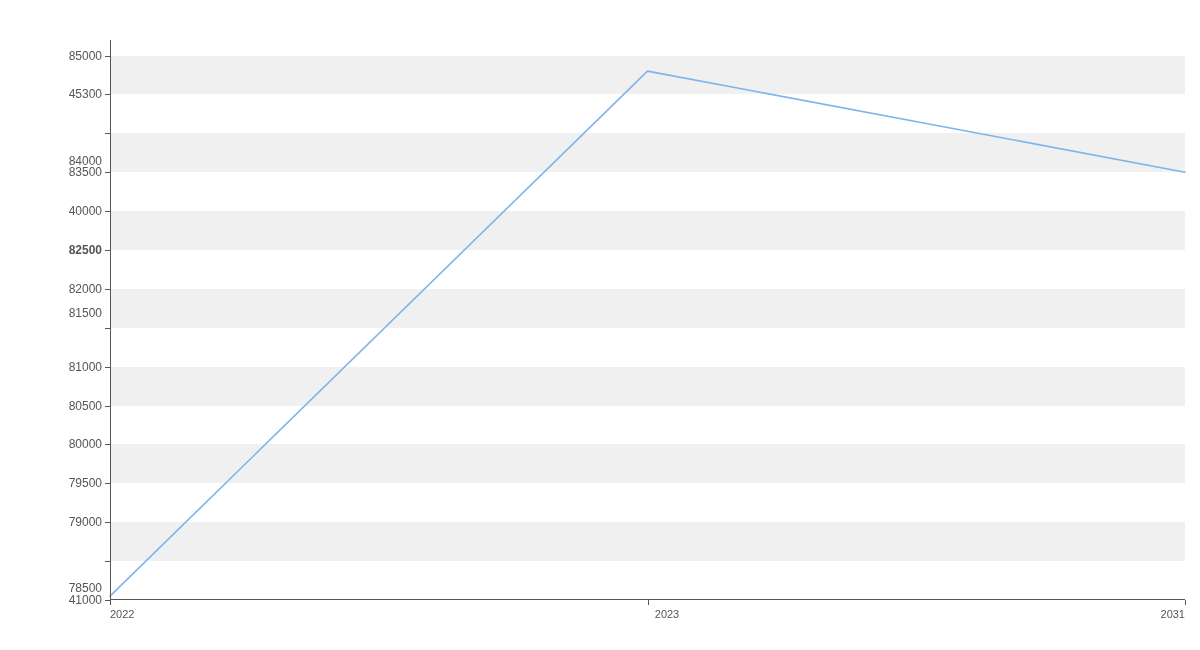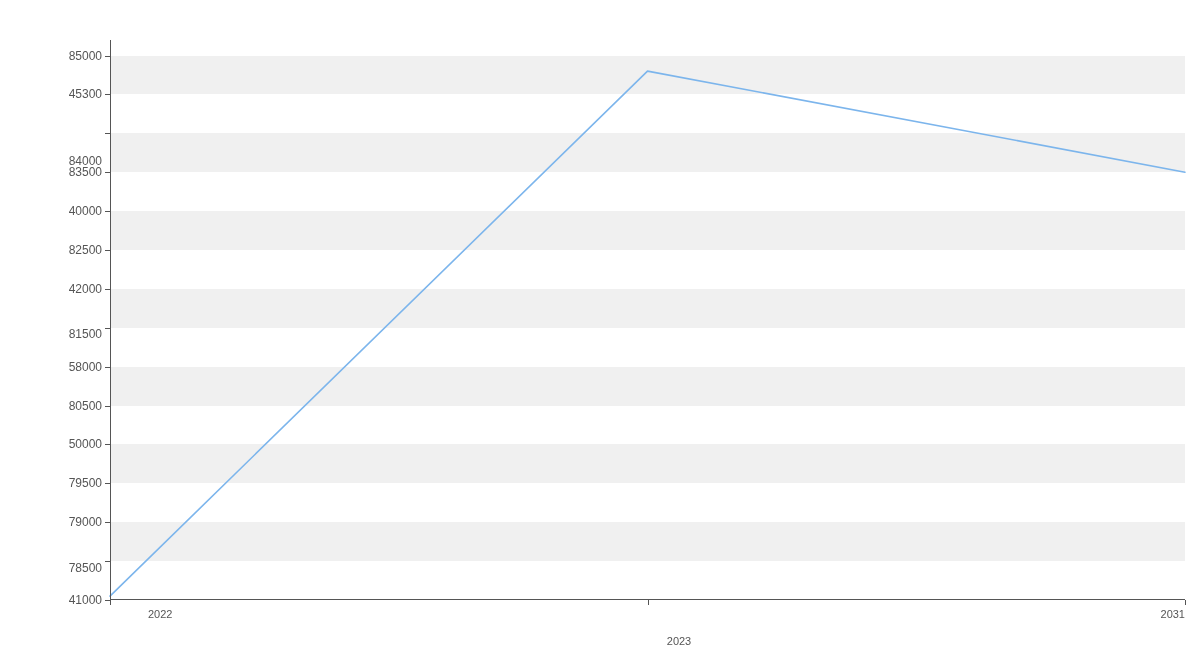--- a/index.html
+++ b/index.html
@@ -63,21 +63,21 @@
   }
   .x-tick-label {
     position: absolute;
     top: 100%;
     transform: translateX(-50%);
     padding-top: 8px;
     font-size: 11px;
     color: #555;
     white-space: nowrap;
   }
-  .x-tick-label.first { transform: translateX(0); margin-left: 38px; }
+  .x-tick-label.first { transform: translateX(0); }
   .x-tick-label.last  { transform: translateX(-100%); }
   .y-tick-mark, .x-tick-mark {
     position: absolute;
     background: #555;
   }
   .y-tick-mark { left: -5px; width: 5px; height: 1px; }
   .x-tick-mark { bottom: -5px; width: 1px; height: 5px; }
   svg.line-layer {
     position: absolute;
     left: 0; top: 0;
@@ -107,49 +107,49 @@
       <div class="band" style="top: 404.444px; height: 38.8889px;"></div>
       <div class="band" style="top: 482.222px; height: 38.8889px;"></div>
 
     <svg class="line-layer" viewBox="0 0 1075 560" preserveAspectRatio="none">
       <path class="data-line" d="M0.00 556.11 L537.50 31.11 L1075.00 132.22" stroke="#7cb5ec"></path>
     </svg>
     <div class="plot-border-left"></div>
     <div class="plot-border-bottom"></div>
   <div class="y-tick-label" style="top: 560px;">41000</div>
       <div class="y-tick-mark" style="top: 560px;"></div>
-      <div class="y-tick-label" style="top: 528px;">78500</div>
+      <div class="y-tick-label" style="top: 548px;">78500</div>
       <div class="y-tick-mark" style="top: 521.111px;"></div>
       <div class="y-tick-label" style="top: 482.222px;">79000</div>
       <div class="y-tick-mark" style="top: 482.222px;"></div>
       <div class="y-tick-label" style="top: 443.333px;">79500</div>
       <div class="y-tick-mark" style="top: 443.333px;"></div>
-      <div class="y-tick-label" style="top: 404.444px;">50000</div>
+      <div class="y-tick-label" style="top: 404.444px;">80000</div>
       <div class="y-tick-mark" style="top: 404.444px;"></div>
       <div class="y-tick-label" style="top: 365.556px;">80500</div>
       <div class="y-tick-mark" style="top: 365.556px;"></div>
-      <div class="y-tick-label" style="top: 326.667px;">58000</div>
+      <div class="y-tick-label" style="top: 326.667px;">81000</div>
       <div class="y-tick-mark" style="top: 326.667px;"></div>
-      <div class="y-tick-label" style="top: 294px;">81500</div>
+      <div class="y-tick-label" style="top: 273px;">81500</div>
       <div class="y-tick-mark" style="top: 287.778px;"></div>
-      <div class="y-tick-label" style="top: 248.889px;">42000</div>
+      <div class="y-tick-label" style="top: 248.889px;">82000</div>
       <div class="y-tick-mark" style="top: 248.889px;"></div>
-      <div class="y-tick-label" style="top: 210px;">82500</div>
+      <div class="y-tick-label" style="top: 210px; font-weight: bold;">82500</div>
       <div class="y-tick-mark" style="top: 210px;"></div>
       <div class="y-tick-label" style="top: 171.111px;">40000</div>
       <div class="y-tick-mark" style="top: 171.111px;"></div>
       <div class="y-tick-label" style="top: 132.222px;">83500</div>
       <div class="y-tick-mark" style="top: 132.222px;"></div>
       <div class="y-tick-label" style="top: 101px; margin-top: 20px;">84000</div>
       <div class="y-tick-mark" style="top: 93.3333px;"></div>
       <div class="y-tick-label" style="top: 54.4444px;">45300</div>
       <div class="y-tick-mark" style="top: 54.4444px;"></div>
       <div class="y-tick-label" style="top: 15.5556px;">85000</div>
       <div class="y-tick-mark" style="top: 15.5556px;"></div>
       <div class="x-tick-label first" style="left: 0px;">2022</div>
       <div class="x-tick-mark" style="left: 0px;"></div>
-      <div class="x-tick-label" style="left: 569px; margin-top: 27px;">2023</div>
+      <div class="x-tick-label" style="left: 557px;">2023</div>
       <div class="x-tick-mark" style="left: 537.5px;"></div>
       <div class="x-tick-label last" style="left: 1075px;">2031</div>
       <div class="x-tick-mark" style="left: 1075px;"></div>
     </div>
 
 </div>
 
 </body></html>

